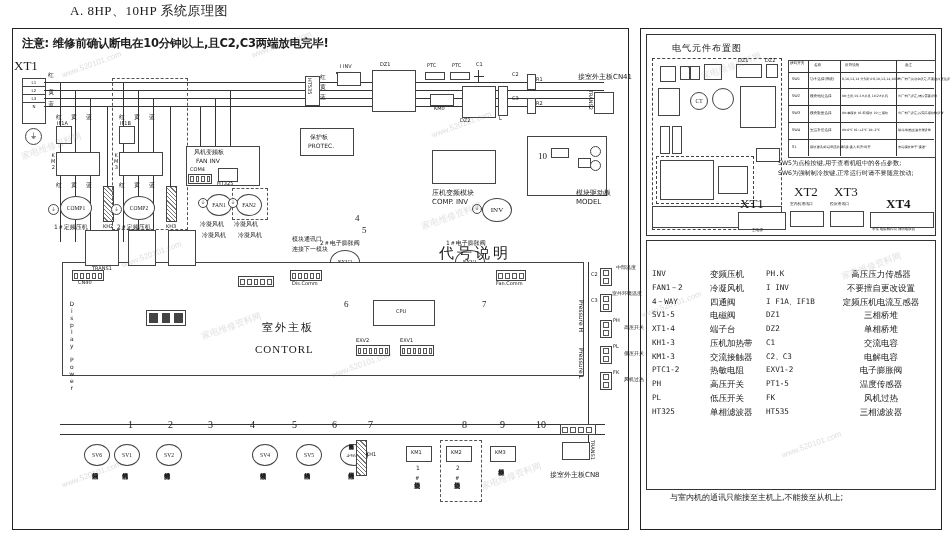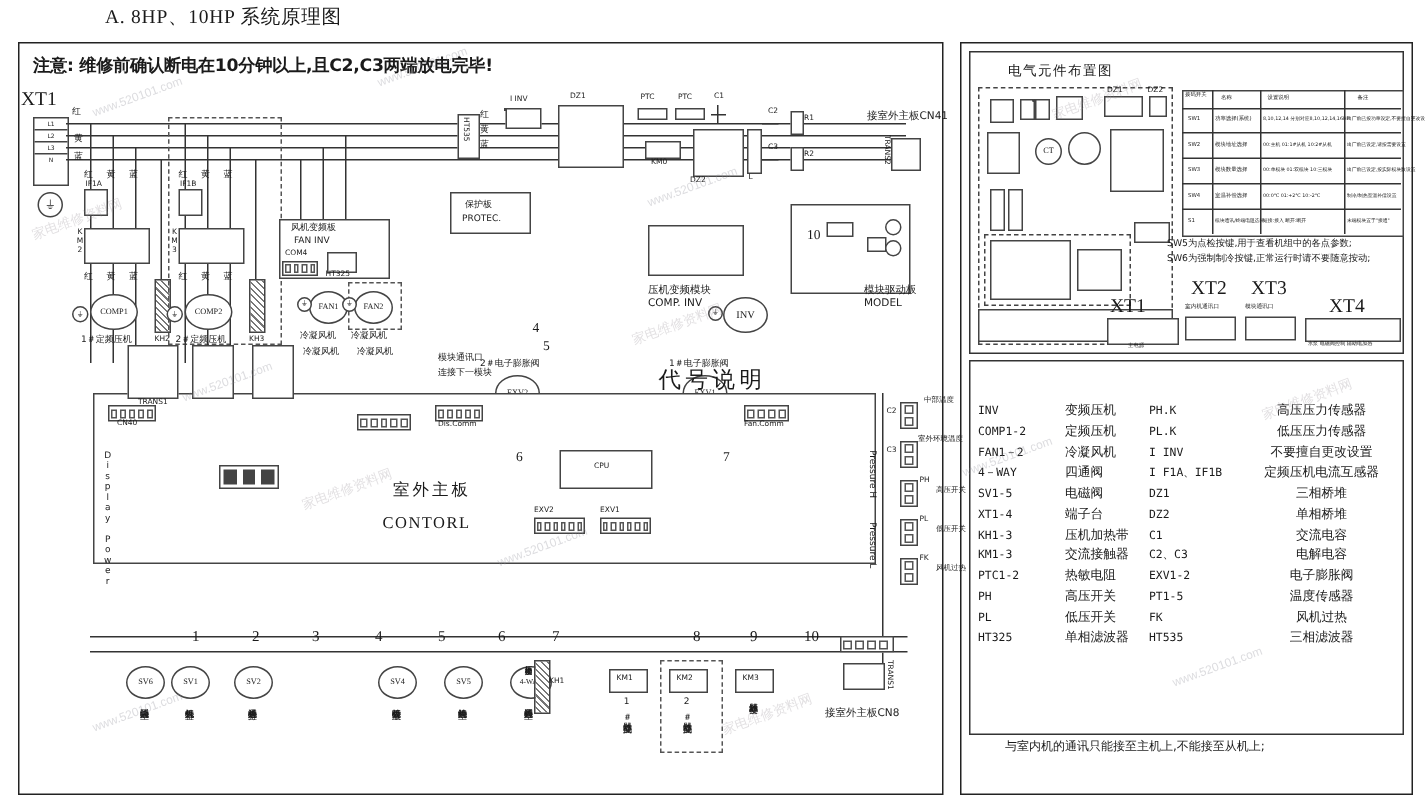--- a/index.html
+++ b/index.html
@@ -481,38 +481,32 @@
 <div class="xtgrp" style="left:794px;top:184px;font-size:13px;">
   <span>XT2</span></div>
 <div class="t" style="left:790px;top:202px;font-size:3.8px;">室内机通讯口</div>
 <div class="box" style="left:790px;top:211px;width:32px;height:14px;"></div>
 
 <div class="xtgrp" style="left:834px;top:184px;font-size:13px;">
   <span>XT3</span></div>
 <div class="t" style="left:830px;top:202px;font-size:3.8px;">模块通讯口</div>
 <div class="box" style="left:830px;top:211px;width:32px;height:14px;"></div>
 
-<div class="xtgrp" style="left:886px;top:196px;font-size:13px;">
+<div class="xtgrp" style="left:886px;top:196px;font-size:13px;font-weight:bold;">
   <span>XT4</span></div>
 <div class="box" style="left:870px;top:212px;width:62px;height:14px;"></div>
 <div class="t" style="left:872px;top:228px;font-size:3.4px;">水泵 电磁阀控制 辅助电加热</div>
 
 <div class="legend-ttl">代号说明</div>
 <div class="legend-tbl">
   <div>
       <span class="lc1">INV</span>
       <span class="lc2">变频压机</span>
       <span class="lc3">PH.K</span>
       <span class="lc4">高压压力传感器</span>
-    </div>
-  <div>
-      <span class="lc1">COMP1-2</span>
-      <span class="lc2">定频压机</span>
-      <span class="lc3">PL.K</span>
-      <span class="lc4">低压压力传感器</span>
     </div>
   <div>
       <span class="lc1">FAN1－2</span>
       <span class="lc2">冷凝风机</span>
       <span class="lc3">I INV</span>
       <span class="lc4">不要擅自更改设置</span>
     </div>
   <div>
       <span class="lc1">4－WAY</span>
       <span class="lc2">四通阀</span>

